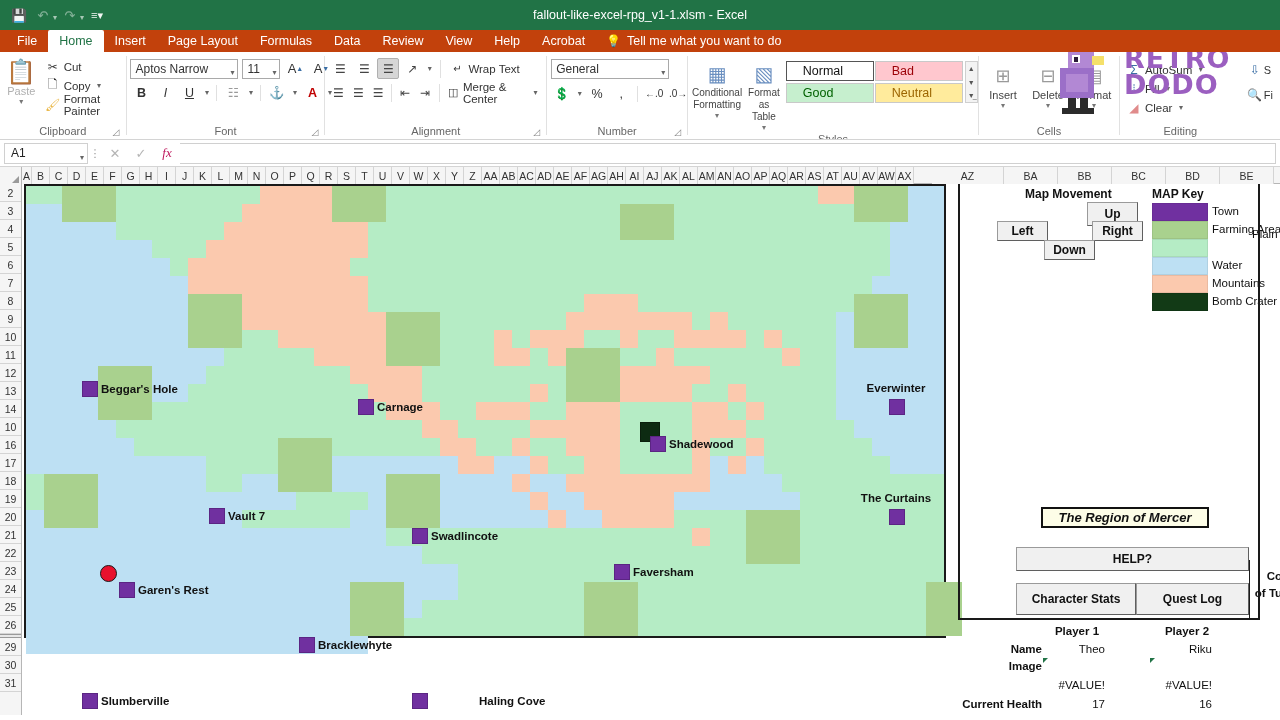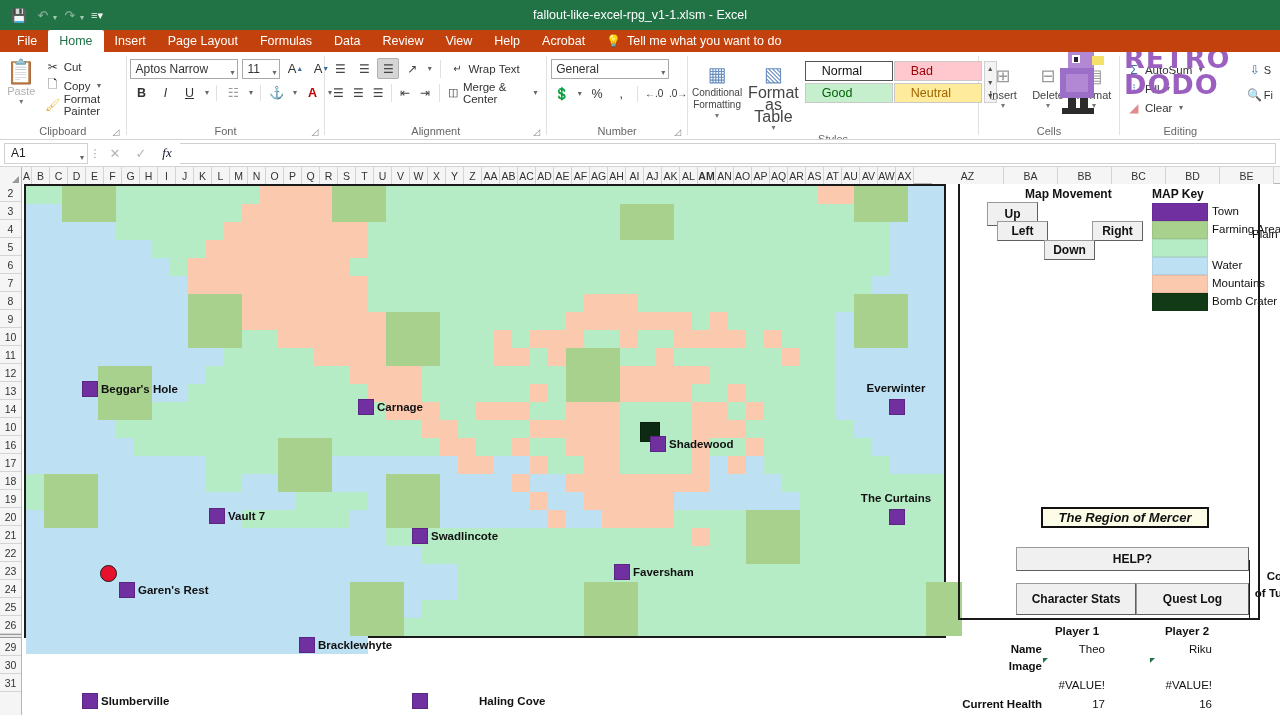--- a/index.html
+++ b/index.html
@@ -89,21 +89,21 @@
   
   .watermark { position:absolute; right:4px; top:-6px; width:230px; height:76px; pointer-events:none; }
   .wm-text { position:absolute; left:78px; top:0px; font-family:"DejaVu Sans", sans-serif; font-weight:bold;
     color:#9b5fc0; font-size:27px; letter-spacing:1px; line-height:26px; }
 
   
   .fbar { height:27px; display:flex; align-items:center; background:#fff; border-bottom:1px solid #d4d4d4; padding:2px 4px;}
   .namebox { width:84px;height:21px;border:1px solid #d0d0d0;background:#fff;font-size:12px;line-height:19px;padding:0 12px 0 6px;position:relative;color:#222;}
   .fdots { width:14px; text-align:center; color:#999; font-size:11px;}
   .fbtn { width:26px;height:21px;display:flex;align-items:center;justify-content:center;color:#b5b5b5;font-size:13px;cursor:pointer;}
-  .fbtn.fx { color:#0f172a; font-style:italic; font-family:"Liberation Serif", serif; font-size:13px;}
+  .fbtn.fx { color:#be185d; font-style:italic; font-family:"Liberation Serif", serif; font-size:13px;}
   .finput { flex:1;height:21px;border:1px solid #d0d0d0; border-left:none; background:#fff;}
 
   
   .gridwrap { position:relative; height:548px; overflow:hidden; background:#fff;}
   .colhdr { height:17px; display:flex; background:#f5f5f5; border-bottom:1px solid #b6b6b6;}
   .corner { width:22px; height:17px; background:#f5f5f5; border-right:1px solid #b6b6b6; position:relative;}
   .corner::after{content:"";position:absolute;right:2px;bottom:1px;border-style:solid;border-width:0 0 7px 7px;border-color:transparent transparent #9a9a9a transparent;}
   .ch {
     height:17px; border-right:1px solid #d4d4d4; background:#f5f5f5; color:#333;
     font-size:10.5px; display:flex; align-items:center; justify-content:center; cursor:pointer;
@@ -313,21 +313,21 @@
 
   <div class="grp" style="width:290px;">
     <div class="grp-body" style="padding-top:2px;gap:6px;">
       <div class="bigbtn" style="width:64px;">
         <span class="gl" style="font-size:20px;color:#6a8fc0;">▦</span>
         <span class="lbl" style="font-size:10px;">Conditional Formatting</span>
         <span class="car">▾</span>
       </div>
       <div class="bigbtn" style="width:54px;">
         <span class="gl" style="font-size:20px;color:#6a8fc0;">▧</span>
-        <span class="lbl" style="font-size:16px;">Format as Table</span>
+        <span class="lbl" style="font-size:10px;">Format as Table</span>
         <span class="car">▾</span>
       </div>
       <div style="display:flex;gap:2px;padding-top:4px;">
         <div style="display:grid;grid-template-columns:88px 88px;gap:1px;">
           <div class="stylecell sc-normal">Normal</div>
           <div class="stylecell sc-bad">Bad</div>
           <div class="stylecell sc-good">Good</div>
           <div class="stylecell sc-neutral">Neutral</div>
         </div>
         <div class="scroller">
@@ -473,21 +473,21 @@
         <div class="ch" style="width: 18px;">AC</div>
         <div class="ch" style="width: 18px;">AD</div>
         <div class="ch" style="width: 18px;">AE</div>
         <div class="ch" style="width: 18px;">AF</div>
         <div class="ch" style="width: 18px;">AG</div>
         <div class="ch" style="width: 18px;">AH</div>
         <div class="ch" style="width: 18px;">AI</div>
         <div class="ch" style="width: 18px;">AJ</div>
         <div class="ch" style="width: 18px;">AK</div>
         <div class="ch" style="width: 18px;">AL</div>
-        <div class="ch" style="width: 18px; font-weight: bold;">AM</div>
+        <div class="ch" style="width: 18px;">AM</div>
         <div class="ch" style="width: 18px;">AN</div>
         <div class="ch" style="width: 18px;">AO</div>
         <div class="ch" style="width: 18px;">AP</div>
         <div class="ch" style="width: 18px;">AQ</div>
         <div class="ch" style="width: 18px;">AR</div>
         <div class="ch" style="width: 18px;">AS</div>
         <div class="ch" style="width: 18px;">AT</div>
         <div class="ch" style="width: 18px;">AU</div>
         <div class="ch" style="width: 18px;">AV</div>
         <div class="ch" style="width: 18px;">AW</div>
@@ -686,21 +686,21 @@
         <div class="town-marker" style="left: 97px; top: 398px; width: 16px; height: 16px;"></div>
         <div class="town-label" style="left: 116px; top: 400px;">Garen's Rest</div>
         <div class="town-marker" style="left: 277px; top: 453px; width: 16px; height: 16px;"></div>
         <div class="town-label" style="left: 296px; top: 455px;">Bracklewhyte</div>
         <div class="town-marker" style="left: 60px; top: 509px; width: 16px; height: 16px;"></div>
         <div class="town-label" style="left: 79px; top: 511px;">Slumberville</div>
         <div class="town-marker" style="left: 390px; top: 509px; width: 16px; height: 16px;"></div>
         <div class="town-label" style="left: 409px; top: 511px; margin-left: 48px;">Haling Cove</div>
         <div class="player-dot" style="left: 78px; top: 381px; width: 17px; height: 17px; background: rgb(232, 17, 45);"></div>
         <div class="p-title" style="position: absolute; left: 1003px; top: 3px;">Map Movement</div>
-        <div class="xlbtn" style="left: 965px; top: 18px; width: 51px; height: 24px;">Up</div>
+        <div class="xlbtn" style="left: 1065px; top: 18px; width: 51px; height: 24px;">Up</div>
         <div class="xlbtn" style="left: 975px; top: 37px; width: 51px; height: 20px;">Left</div>
         <div class="xlbtn" style="left: 1070px; top: 37px; width: 51px; height: 20px;">Right</div>
         <div class="xlbtn" style="left: 1022px; top: 56px; width: 51px; height: 20px;">Down</div>
         <div class="p-title" style="position: absolute; left: 1130px; top: 3px;">MAP Key</div>
         <div class="keyswatch" style="left: 1130px; top: 19px; width: 56px; height: 18px; background: rgb(112, 48, 160); border: 1px solid rgba(0, 0, 0, 0.07);"></div>
         <div class="keylabel" style="left: 1190px; top: 21px;">Town</div>
         <div class="keyswatch" style="left: 1130px; top: 37px; width: 56px; height: 18px; background: rgb(169, 209, 142); border: 1px solid rgba(0, 0, 0, 0.07);"></div>
         <div class="keylabel" style="left: 1190px; top: 39px;">Farming Area</div>
         <div class="keyswatch" style="left: 1130px; top: 55px; width: 56px; height: 18px; background: rgb(181, 236, 197); border: 1px solid rgba(0, 0, 0, 0.07);"></div>
         <div class="keylabel" style="left: 1190px; top: 44px; padding-left: 40px;">Plain</div>

